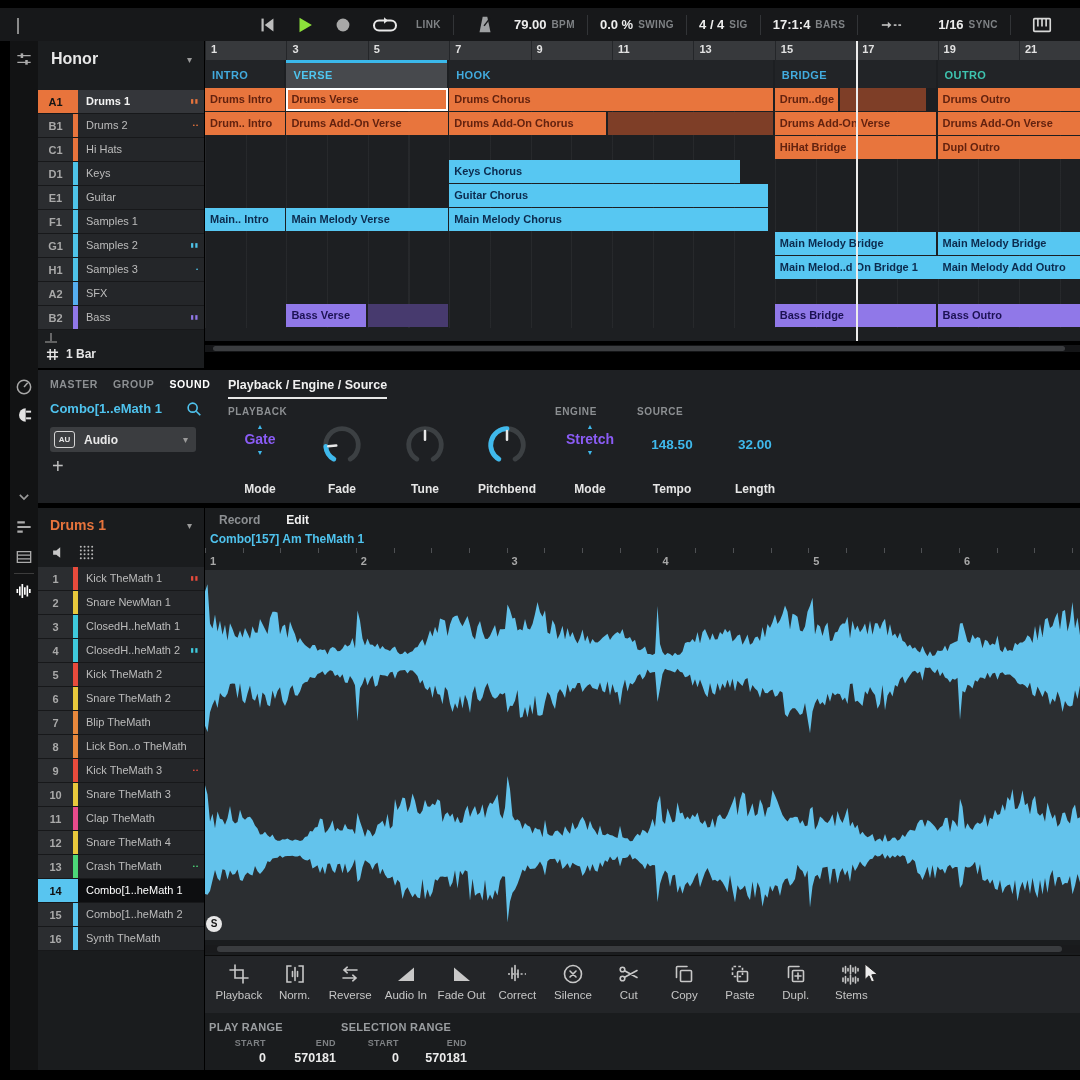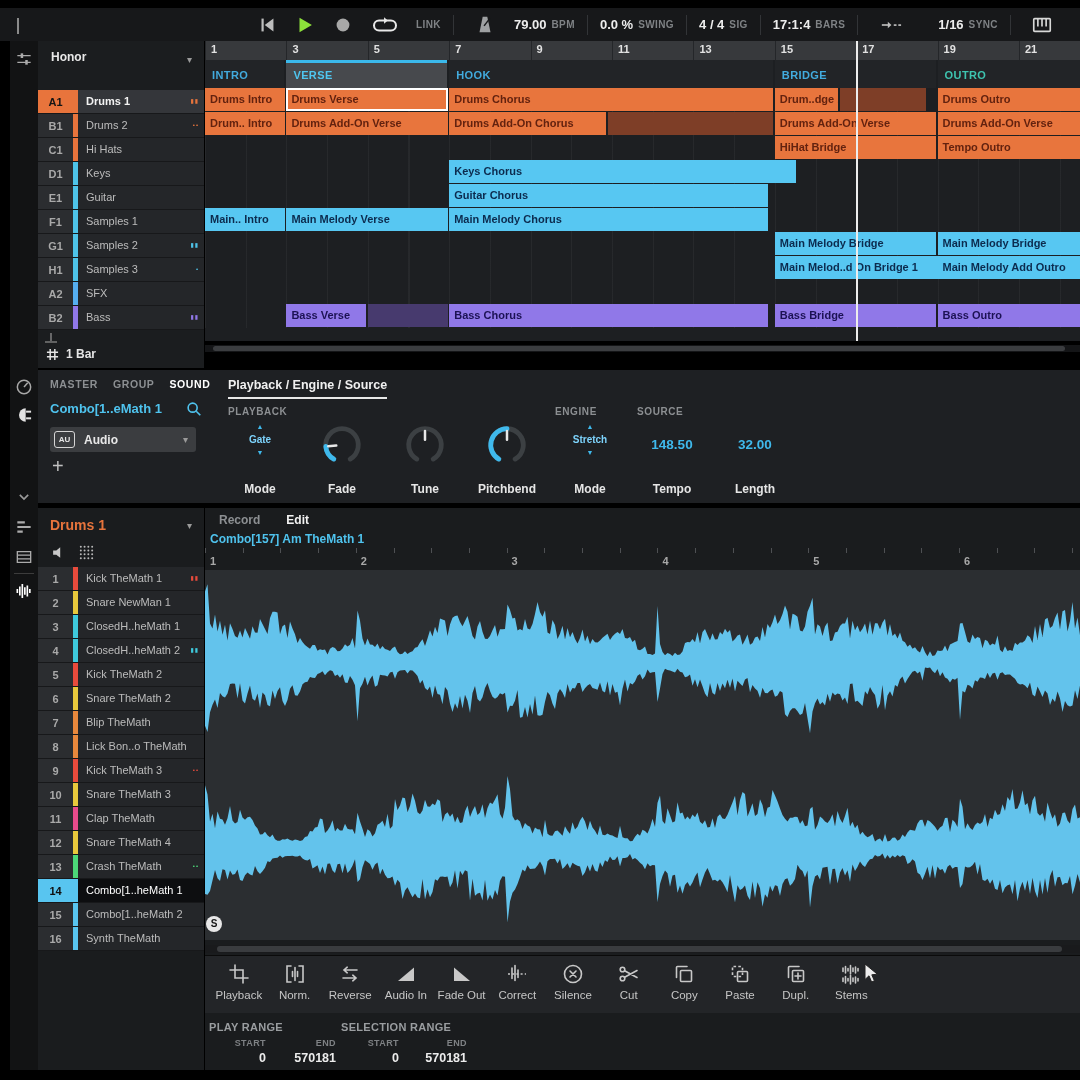--- a/index.html
+++ b/index.html
@@ -14,21 +14,21 @@
   .tico{width:22px;height:22px;margin:0 8px;cursor:pointer;}
   .val{font-size:13px;color:#EDEDED;font-weight:bold;}
   .unit{font-size:10px;color:#7F8285;font-weight:bold;letter-spacing:.4px;margin-left:5px;}
   #edge-tick{left:17px;top:18px;width:2px;height:16px;background:#8A8A8A;}
   
   #left-strip{left:10px;top:41px;width:28px;height:1031px;background:#121314;}
   .strip-ico{position:absolute;left:4px;width:20px;height:20px;cursor:pointer;}
   
   #group-panel{left:38px;top:41px;width:166px;height:327px;background:#1B1D1F;}
   #project-header{position:absolute;left:0;top:0;width:100%;height:36px;}
-  #project-name{position:absolute;left:13px;top:9px;font-size:12px;font-weight:bold;color:#E8E8E8;}
+  #project-name{position:absolute;left:13px;top:9px;font-size:16px;font-weight:bold;color:#E8E8E8;}
   .chev{position:absolute;font-size:10px;color:#9A9A9A;}
   .lrow{position:absolute;left:0;width:166px;height:24px;box-sizing:border-box;display:flex;align-items:stretch;background:#242629;border-bottom:1px solid #17181A;cursor:pointer;}
   .lrow .badge{width:35px;background:#2B2D30;color:#A9A9A9;font-size:11px;font-weight:bold;display:flex;align-items:center;justify-content:center;}
   .lrow .stripe{width:5px;}
   .lrow .lbl{flex:1;font-size:11px;color:#BCBCBC;line-height:23px;padding-left:8px;white-space:nowrap;overflow:hidden;}
   .lrow .ind{font-size:6px;letter-spacing:1px;line-height:23px;padding-right:5px;font-weight:bold;}
   .lrow.sel{background:#34363A;}
   .lrow.sel .lbl{color:#F2F2F2;font-weight:bold;}
   .lrow.sel2{background:#0D0E10;}
   .lrow.sel2 .lbl{color:#FFF;font-weight:normal;}
@@ -62,21 +62,21 @@
   #au-badge{width:19px;height:15px;border:1.5px solid #D5D5D5;border-radius:3px;margin-left:4px;
     font-size:8px;font-weight:bold;color:#E5E5E5;display:flex;align-items:center;justify-content:center;}
   #plugin-dd .pname{font-size:12px;font-weight:bold;color:#E8E8E8;margin-left:9px;flex:1;}
   #plugin-dd .chev{position:static;margin-right:8px;}
   #add-plugin{position:absolute;left:14px;top:86px;font-size:20px;color:#C0C0C0;cursor:pointer;line-height:20px;}
   #page-tab{position:absolute;left:190px;top:8px;font-size:12.5px;font-weight:bold;color:#F0F0F0;border-bottom:2px solid #E8E8E8;padding-bottom:5px;cursor:pointer;}
   .sec-lab{position:absolute;top:36px;font-size:10px;font-weight:bold;letter-spacing:.6px;color:#8C8F92;}
   .pcol{position:absolute;top:52px;width:84px;text-align:center;}
   .pcol .plab{position:absolute;top:60px;width:100%;font-size:12px;font-weight:bold;color:#E6E6E6;}
   .stepper .arr{font-size:7px;color:#3FB9EC;line-height:9px;}
-  .stepper .sval{font-size:10px;font-weight:bold;color:#7dd3fc;line-height:17px;cursor:pointer;}
+  .stepper .sval{font-size:14px;font-weight:bold;color:#8b5cf6;line-height:17px;cursor:pointer;}
   .numval{font-size:13.5px;font-weight:bold;color:#3FB9EC;margin-top:15px;cursor:pointer;}
   .knob{margin:0 auto;cursor:pointer;}
   
   #sampler-left{left:38px;top:508px;width:166px;height:572px;background:#1A1C1E;}
   #snd-group-name{position:absolute;left:12px;top:9px;font-size:14px;font-weight:bold;color:#E8743C;cursor:pointer;}
   #snd-icons{position:absolute;left:13px;top:36px;display:flex;gap:10px;}
   
   #editor{left:205px;top:508px;width:875px;height:572px;background:#1A1C1E;}
   #edit-tabs{position:absolute;left:14px;top:5px;display:flex;gap:26px;}
   #edit-tabs span{font-size:12px;font-weight:bold;color:#8C8F92;cursor:pointer;}
@@ -307,33 +307,32 @@
       <div class="clip" style="left: 569.8px; width: 63.62px; top: 0px; background: rgb(232, 117, 61); color: rgb(99, 34, 15);">Drum..dge 1</div>
       <div class="clip" style="left: 634.92px; width: 86.005px; top: 0px; background: rgb(126, 62, 39); color: transparent;"></div>
       <div class="clip" style="left: 732.6px; width: 142.985px; top: 0px; background: rgb(232, 117, 61); color: rgb(99, 34, 15);">Drums Outro</div>
       <div class="clip" style="left: 0px; width: 79.9px; top: 24px; background: rgb(232, 117, 61); color: rgb(99, 34, 15);">Drum.. Intro</div>
       <div class="clip" style="left: 81.4px; width: 161.3px; top: 24px; background: rgb(232, 117, 61); color: rgb(99, 34, 15);">Drums Add-On Verse</div>
       <div class="clip" style="left: 244.2px; width: 157.23px; top: 24px; background: rgb(232, 117, 61); color: rgb(99, 34, 15);">Drums Add-On Chorus</div>
       <div class="clip" style="left: 402.93px; width: 165.37px; top: 24px; background: rgb(126, 62, 39); color: transparent;"></div>
       <div class="clip" style="left: 569.8px; width: 161.3px; top: 24px; background: rgb(232, 117, 61); color: rgb(99, 34, 15);">Drums Add-On Verse</div>
       <div class="clip" style="left: 732.6px; width: 142.985px; top: 24px; background: rgb(232, 117, 61); color: rgb(99, 34, 15);">Drums Add-On Verse</div>
       <div class="clip" style="left: 569.8px; width: 161.3px; top: 48px; background: rgb(232, 117, 61); color: rgb(99, 34, 15);">HiHat Bridge</div>
-      <div class="clip" style="left: 732.6px; width: 142.985px; top: 48px; background: rgb(232, 117, 61); color: rgb(99, 34, 15);">Tempo Outro</div>
-      <div class="clip" style="left: 244.2px; width: 347px; top: 72px; background: rgb(87, 199, 242); color: rgb(12, 43, 78);">Keys Chorus</div>
+      <div class="clip" style="left: 732.6px; width: 142.985px; top: 48px; background: rgb(232, 117, 61); color: rgb(99, 34, 15);">Dupl Outro</div>
+      <div class="clip" style="left: 244.2px; width: 291px; top: 72px; background: rgb(87, 199, 242); color: rgb(12, 43, 78);">Keys Chorus</div>
       <div class="clip" style="left: 244.2px; width: 318.809px; top: 96px; background: rgb(87, 199, 242); color: rgb(12, 43, 78);">Guitar Chorus</div>
       <div class="clip" style="left: 0px; width: 79.9px; top: 120px; background: rgb(87, 199, 242); color: rgb(12, 43, 78);">Main.. Intro</div>
       <div class="clip" style="left: 81.4px; width: 161.3px; top: 120px; background: rgb(87, 199, 242); color: rgb(12, 43, 78);">Main Melody Verse</div>
       <div class="clip" style="left: 244.2px; width: 318.809px; top: 120px; background: rgb(87, 199, 242); color: rgb(12, 43, 78);">Main Melody Chorus</div>
       <div class="clip" style="left: 569.8px; width: 161.3px; top: 144px; background: rgb(87, 199, 242); color: rgb(12, 43, 78);">Main Melody Bridge</div>
       <div class="clip" style="left: 732.6px; width: 142.985px; top: 144px; background: rgb(87, 199, 242); color: rgb(12, 43, 78);">Main Melody Bridge</div>
       <div class="clip" style="left: 569.8px; width: 177px; top: 168px; background: rgb(87, 199, 242); color: rgb(12, 43, 78);">Main Melod..d On Bridge 1</div>
       <div class="clip" style="left: 732.6px; width: 142.985px; top: 168px; background: rgb(87, 199, 242); color: rgb(12, 43, 78);">Main Melody Add Outro</div>
       <div class="clip" style="left: 81.4px; width: 79.9px; top: 216px; background: rgb(144, 120, 232); color: rgb(28, 18, 84);">Bass Verse</div>
       <div class="clip" style="left: 162.8px; width: 79.9px; top: 216px; background: rgb(71, 58, 110); color: transparent;"></div>
-      <div class="clip" style="left: 244.2px; width: 318.809px; top: 216px; background: rgb(144, 120, 232); color: rgb(28, 18, 84);">Bass Chorus</div>
       <div class="clip" style="left: 569.8px; width: 161.3px; top: 216px; background: rgb(144, 120, 232); color: rgb(28, 18, 84);">Bass Bridge</div>
       <div class="clip" style="left: 732.6px; width: 142.985px; top: 216px; background: rgb(144, 120, 232); color: rgb(28, 18, 84);">Bass Outro</div>
     </div>
   <div id="playhead" class="abs"></div>
 </div>
 <div id="arr-scroll" class="abs">
     <div class="thumb"></div>
   </div>
 
 <div id="params" class="abs">

